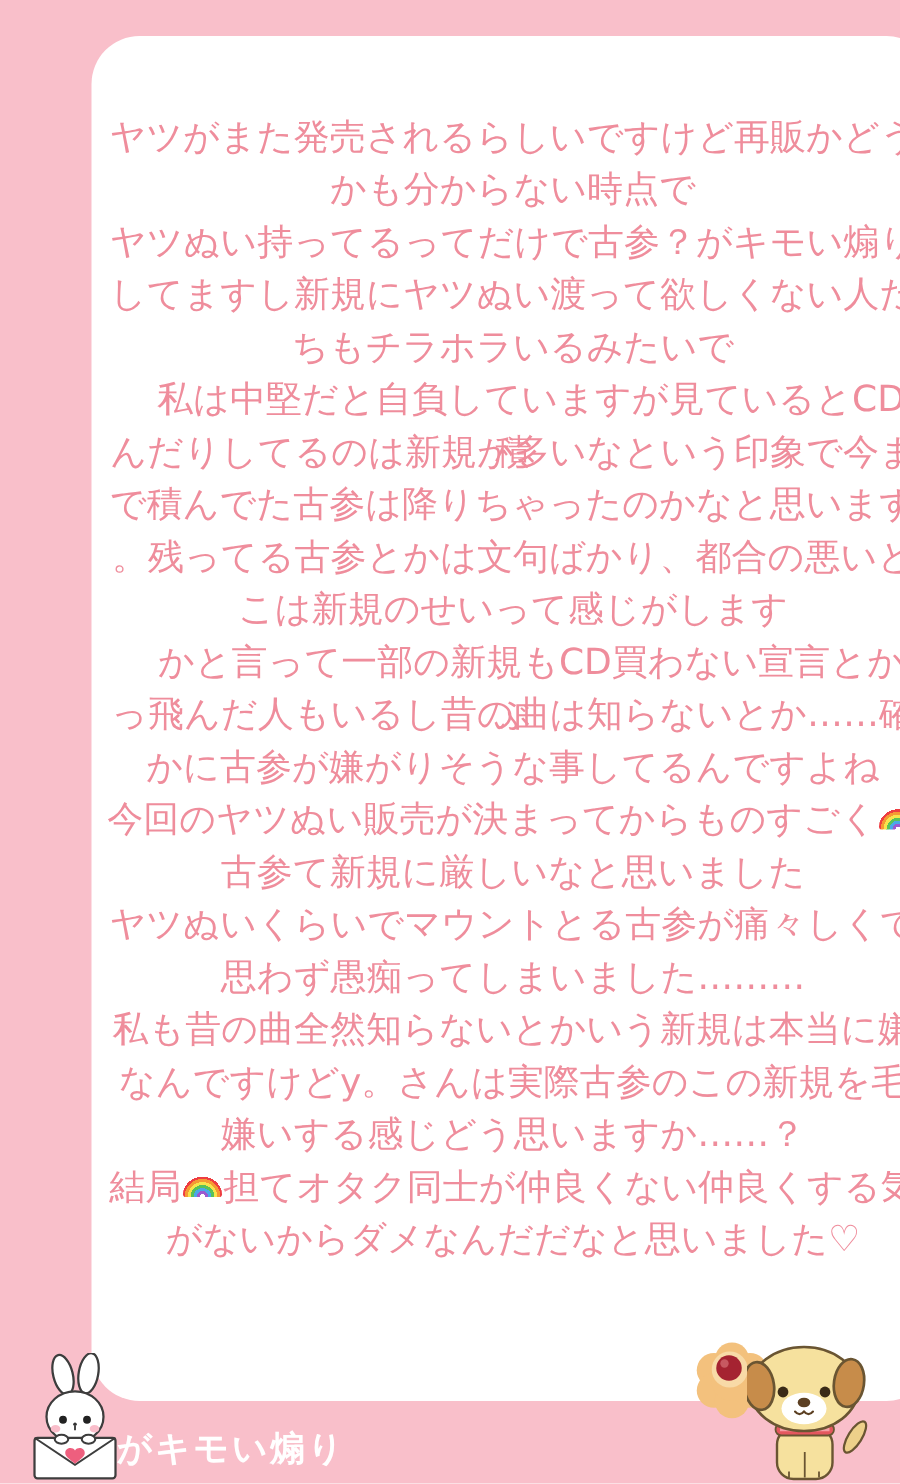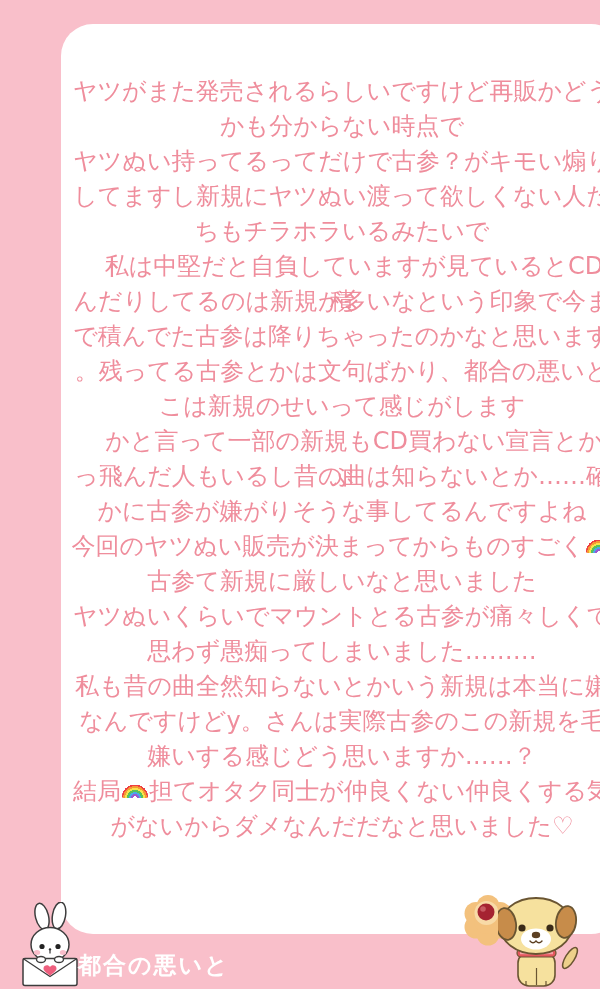--- a/index.html
+++ b/index.html
@@ -62,21 +62,21 @@
   <path d="M30 48 v3" stroke="#333333" stroke-width="1.2" fill="none"></path>
   <ellipse cx="17" cy="50" rx="3.2" ry="2.5" fill="#f9bdca"></ellipse>
   <ellipse cx="43" cy="50" rx="3.2" ry="2.5" fill="#f9bdca"></ellipse>
   <rect x="3" y="56" width="54" height="27" rx="2" fill="#ffffff" stroke="#3d3d3d" stroke-width="1.5"></rect>
   <path d="M3 56 L30 74 L57 56" fill="none" stroke="#3d3d3d" stroke-width="1.3"></path>
   <path d="M30 64.5 c-1.8,-2.8 -6.5,-1.8 -6.5,1.6 c0,2.7 3.4,4.4 6.5,7.2 c3.1,-2.8 6.5,-4.5 6.5,-7.2 c0,-3.4 -4.7,-4.4 -6.5,-1.6 z" fill="#ee5f7e"></path>
   <ellipse cx="21" cy="57" rx="4.5" ry="3" fill="#ffffff" stroke="#3d3d3d" stroke-width="1.4"></ellipse>
   <ellipse cx="39" cy="57" rx="4.5" ry="3" fill="#ffffff" stroke="#3d3d3d" stroke-width="1.4"></ellipse>
 </svg>
 
-<span class="footer-label">都合の悪いと</span>
+<span class="footer-label">がキモい煽り</span>
 
 <svg class="cookie" viewBox="0 0 60 63">
   <g fill="#f3c17d">
     <circle cx="30" cy="17.5" r="11.5"></circle>
     <circle cx="18" cy="24.5" r="11.5"></circle>
     <circle cx="18" cy="38" r="11.5"></circle>
     <circle cx="30" cy="45" r="11.5"></circle>
     <circle cx="42" cy="38" r="11.5"></circle>
     <circle cx="42" cy="24.5" r="11.5"></circle>
     <circle cx="30" cy="31" r="14"></circle>

